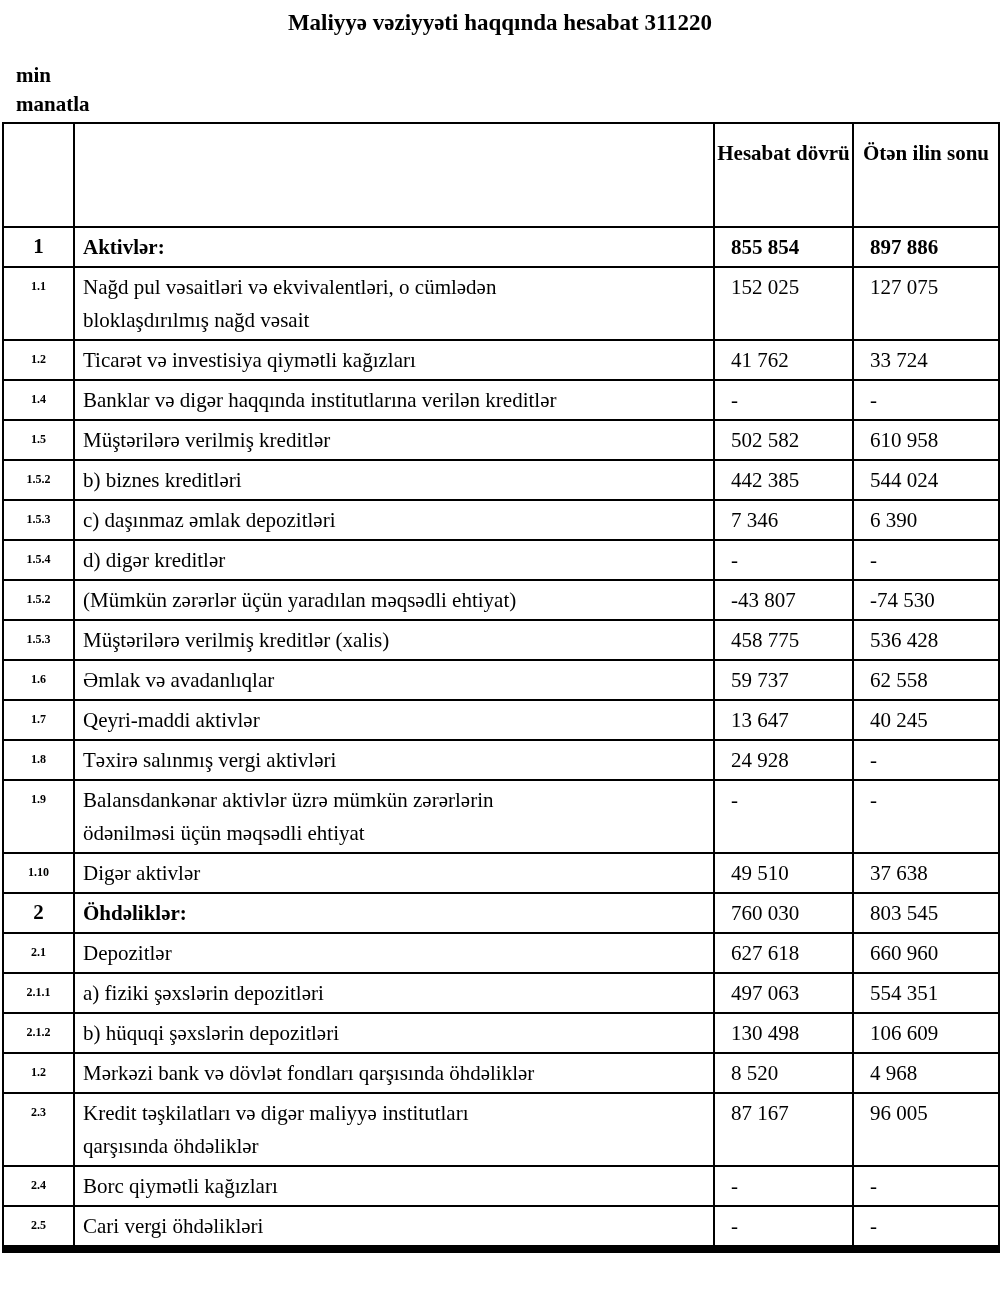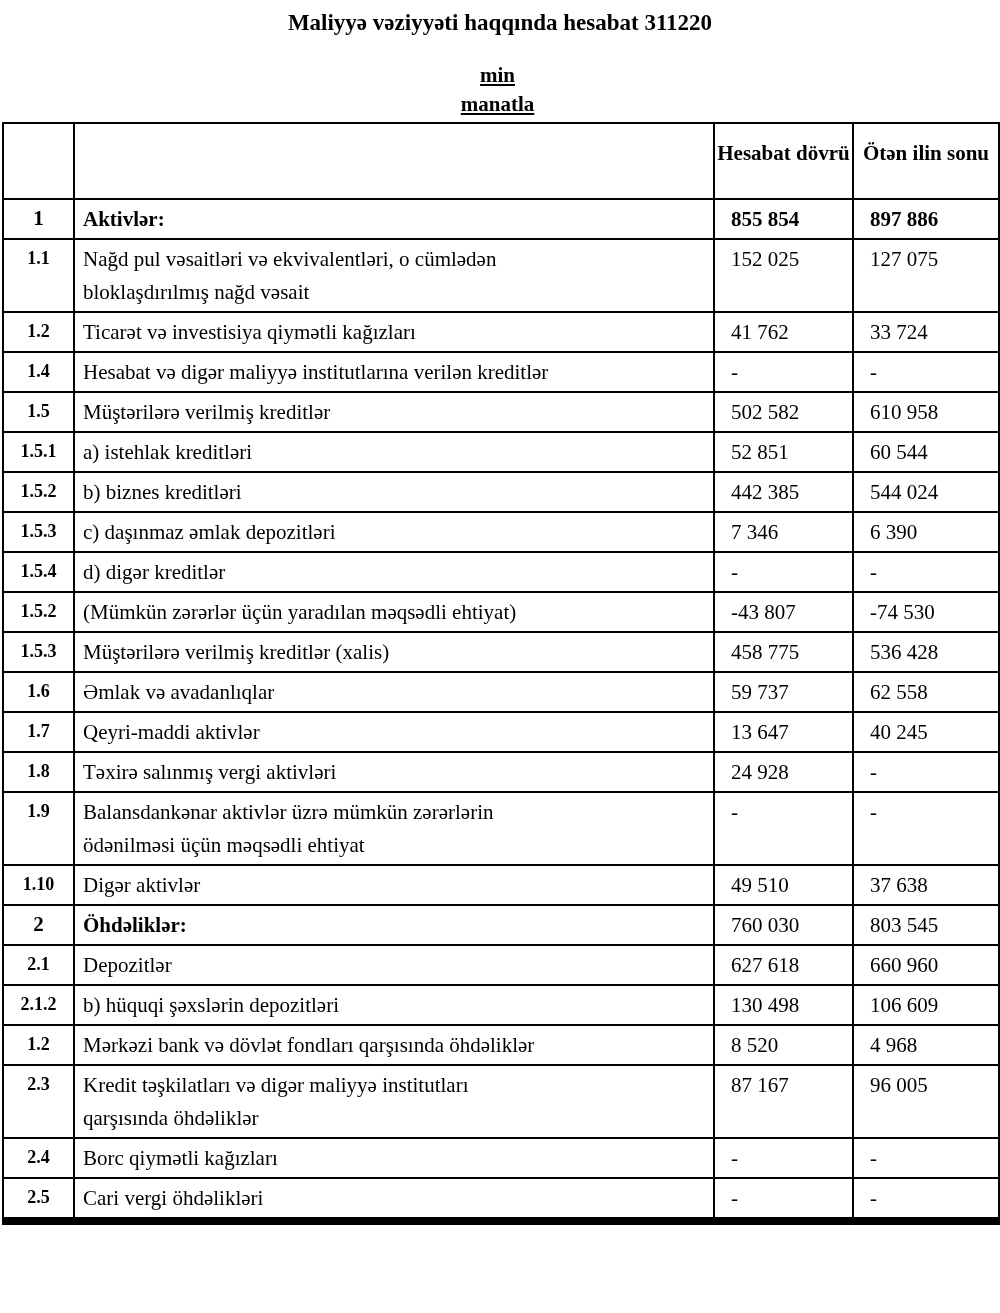--- a/index.html
+++ b/index.html
@@ -19,55 +19,54 @@
   }
   .title {
     text-align: center;
     font-weight: bold;
     font-size: 23px;
     line-height: 26px;
     padding-top: 10px;
     margin: 0;
   }
   .unit-note {
-    text-align: center;
+    text-align: left;
     font-weight: bold;
     font-size: 21px;
     line-height: 29px;
-    margin: 25px 13px 3px 8px;
-    text-decoration: underline;
+    margin: 25px 13px 3px 16px;
   }
   table.fin {
     border-collapse: collapse;
     table-layout: fixed;
     width: 996px;
     margin-left: 2px;
     border: 2px solid #000;
     border-bottom: 8px solid #000;
   }
   table.fin th, table.fin td {
     border: 2px solid #000;
     vertical-align: top;
     overflow: hidden;
   }
-  thead tr { height: 76px; }
+  thead tr { height: 104px; }
   thead th {
     font-size: 21px;
     font-weight: bold;
     text-align: center;
     padding-top: 12px;
     line-height: 34px;
     border-bottom: 3px solid #000;
   }
   tbody tr { height: 37px; }
   tbody tr.section { height: 33px; }
   td.c-no {
     text-align: center;
     font-weight: bold;
-    font-size: 18px;
+    font-size: 12px;
     padding-top: 4px;
     line-height: 29px;
   }
   td.c-label {
     font-size: 21px;
     padding: 3px 6px 2px 8px;
     line-height: 33px;
     white-space: pre-line;
     margin-top: 36px;
   }
@@ -121,35 +120,29 @@
           <td class="c-val">127 075</td>
         </tr>
         <tr>
           <td class="c-no">1.2</td>
           <td class="c-label">Ticarət və investisiya qiymətli kağızları</td>
           <td class="c-val">41 762</td>
           <td class="c-val">33 724</td>
         </tr>
         <tr>
           <td class="c-no">1.4</td>
-          <td class="c-label">Hesabat və digər maliyyə institutlarına verilən kreditlər</td>
+          <td class="c-label">Banklar və digər haqqında institutlarına verilən kreditlər</td>
           <td class="c-val">-</td>
           <td class="c-val">-</td>
         </tr>
         <tr>
           <td class="c-no">1.5</td>
           <td class="c-label">Müştərilərə verilmiş kreditlər</td>
           <td class="c-val">502 582</td>
           <td class="c-val">610 958</td>
-        </tr>
-        <tr>
-          <td class="c-no">1.5.1</td>
-          <td class="c-label">a) istehlak kreditləri</td>
-          <td class="c-val">52 851</td>
-          <td class="c-val">60 544</td>
         </tr>
         <tr>
           <td class="c-no">1.5.2</td>
           <td class="c-label">b) biznes kreditləri</td>
           <td class="c-val">442 385</td>
           <td class="c-val">544 024</td>
         </tr>
         <tr>
           <td class="c-no">1.5.3</td>
           <td class="c-label">c) daşınmaz əmlak depozitləri</td>
@@ -211,20 +204,26 @@
           <td class="c-val">760 030</td>
           <td class="c-val">803 545</td>
         </tr>
         <tr>
           <td class="c-no">2.1</td>
           <td class="c-label">Depozitlər</td>
           <td class="c-val">627 618</td>
           <td class="c-val">660 960</td>
         </tr>
         <tr>
+          <td class="c-no">2.1.1</td>
+          <td class="c-label">a) fiziki şəxslərin depozitləri</td>
+          <td class="c-val">497 063</td>
+          <td class="c-val">554 351</td>
+        </tr>
+        <tr>
           <td class="c-no">2.1.2</td>
           <td class="c-label">b) hüquqi şəxslərin depozitləri</td>
           <td class="c-val">130 498</td>
           <td class="c-val">106 609</td>
         </tr>
         <tr>
           <td class="c-no">1.2</td>
           <td class="c-label">Mərkəzi bank və dövlət fondları qarşısında öhdəliklər</td>
           <td class="c-val">8 520</td>
           <td class="c-val">4 968</td>

